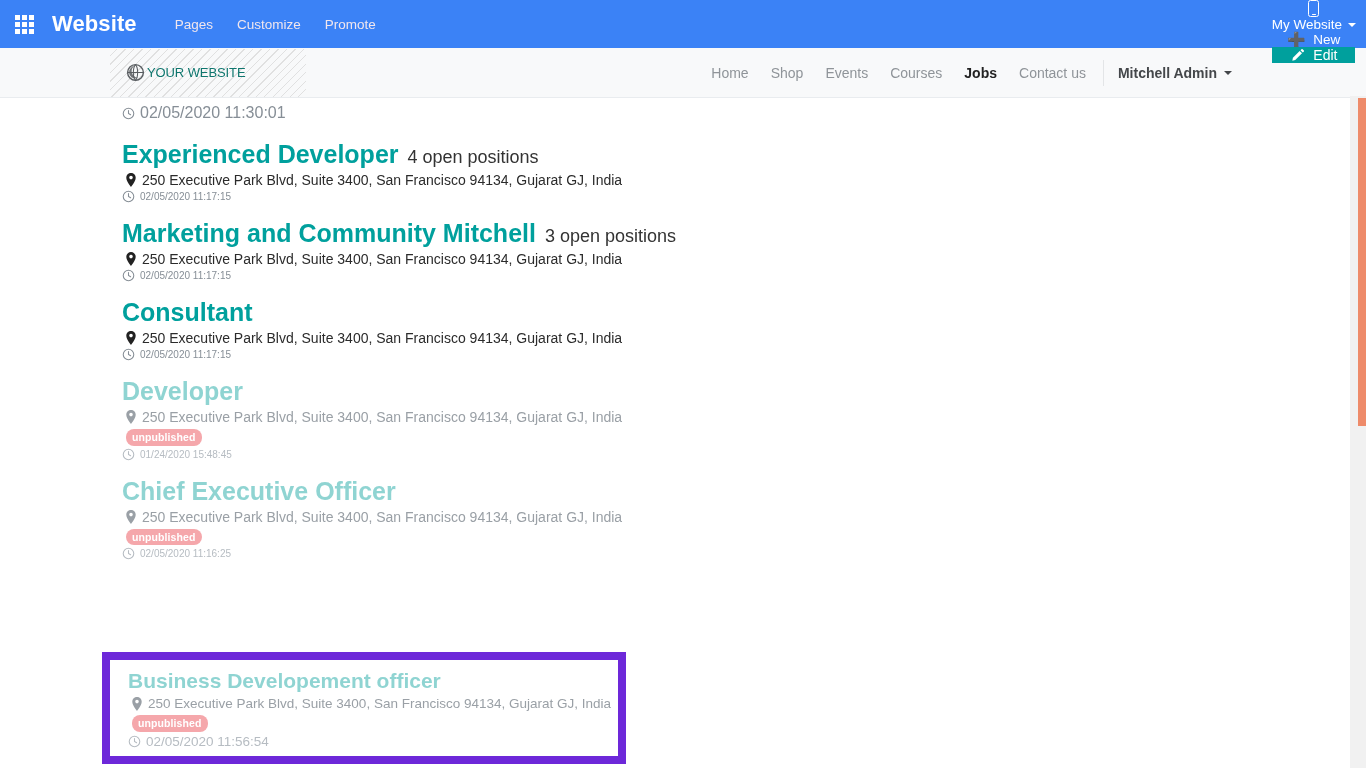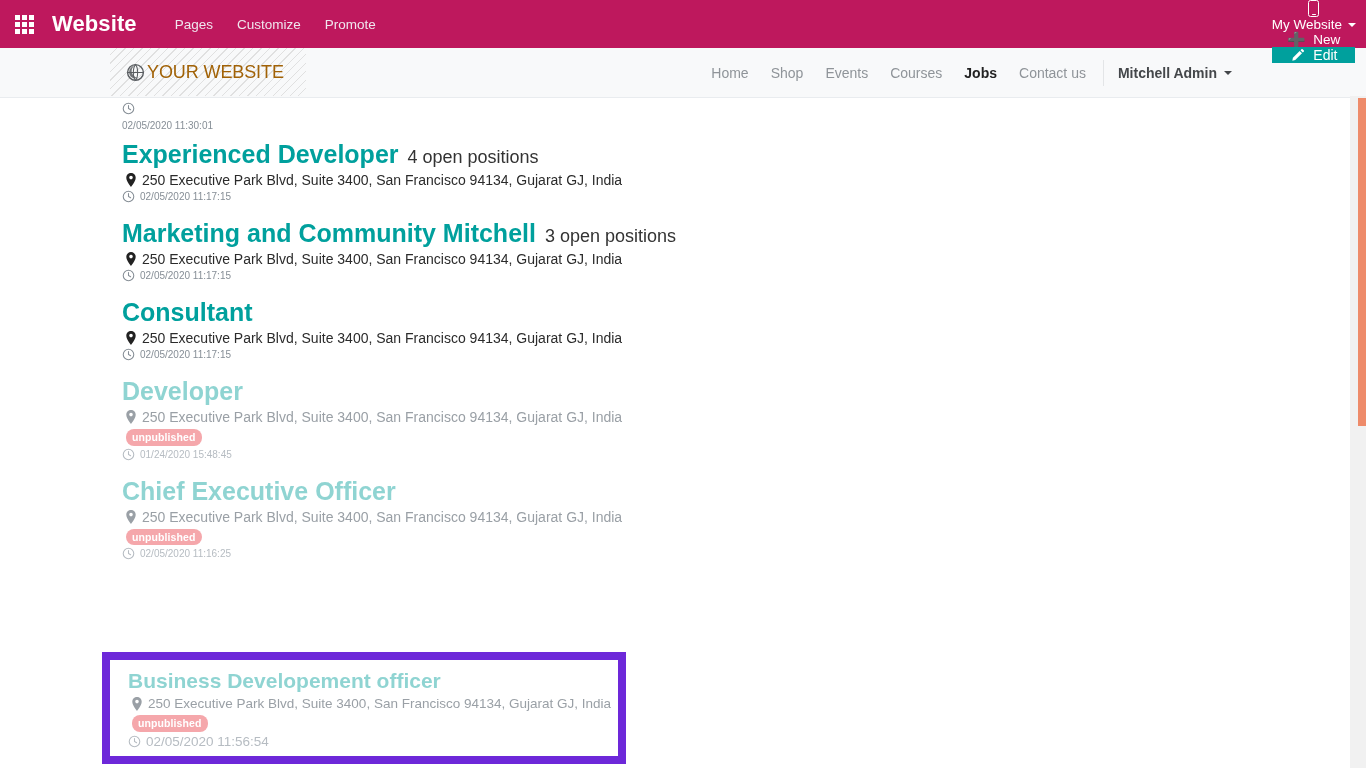--- a/index.html
+++ b/index.html
@@ -9,21 +9,21 @@
     overflow: hidden;
     background: #ffffff;
     font-family: "Liberation Sans", sans-serif;
     -webkit-font-smoothing: antialiased;
   }
 
   
   .odoo-navbar {
     position: absolute; top: 0; left: 0;
     width: 1366px; height: 48px;
-    background: #be185d;
+    background: #3b82f6;
     display: flex; align-items: center;
     color: #ffffff;
     z-index: 50;
   }
   .apps-grid {
     width: 48px; height: 48px;
     display: flex; align-items: center; justify-content: center;
     cursor: pointer;
   }
   .apps-grid .glyph {
@@ -103,21 +103,21 @@
     position:absolute; left:-12px; top:-8px;
     width:196px; height:48px;
     background-image: repeating-linear-gradient(
       -45deg, transparent 0 5px, #d8d8d8 5px 6px);
     opacity:.75;
     pointer-events:none;
   }
   .globe-icon { position:relative; z-index:2; display:flex; align-items:center;}
   .logo-text {
     position:relative; z-index:2;
-    font-size:18px; color:#a16207; letter-spacing:-.1px;
+    font-size:13px; color:#0f766e; letter-spacing:-.1px;
     white-space:nowrap;
   }
 
   .site-nav {
     margin-left:auto; margin-right:126px;
     display:flex; align-items:center; height:50px;
   }
   .site-nav .snav {
     font-size:14px; color:#8f9499;
     padding:0 11px; cursor:pointer; white-space:nowrap;
@@ -135,23 +135,23 @@
   
   .content {
     position:absolute; top:98px; left:0;
     width:1366px; height:670px;
     background:#ffffff;
     overflow:hidden;
   }
   .job-list { padding-left:122px; padding-top:0px; }
 
   .partial-time {
-    font-size:10px; color:#868e96;
-    display:flex; align-items:flex-start; gap:5px;
-    height:26px; padding-top:4px;flex-direction:column;
+    font-size:16px; color:#868e96;
+    display:flex; align-items:center; gap:5px;
+    height:26px; padding-top:4px;
   }
 
   .job-entry { padding-top:15px; }
   .job-title-row {
     display:flex; align-items:baseline; gap:9px;
     margin-bottom:3px;
   }
   .job-title {
     font-size:25px; font-weight:bold;
     color:#00A09D; line-height:1.2;

